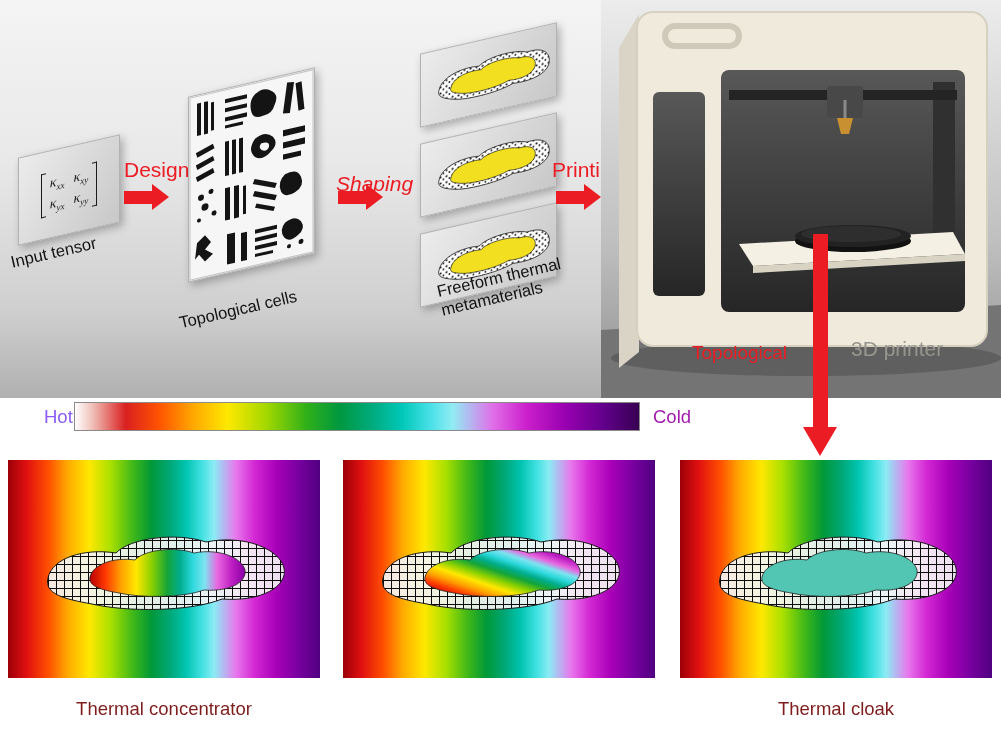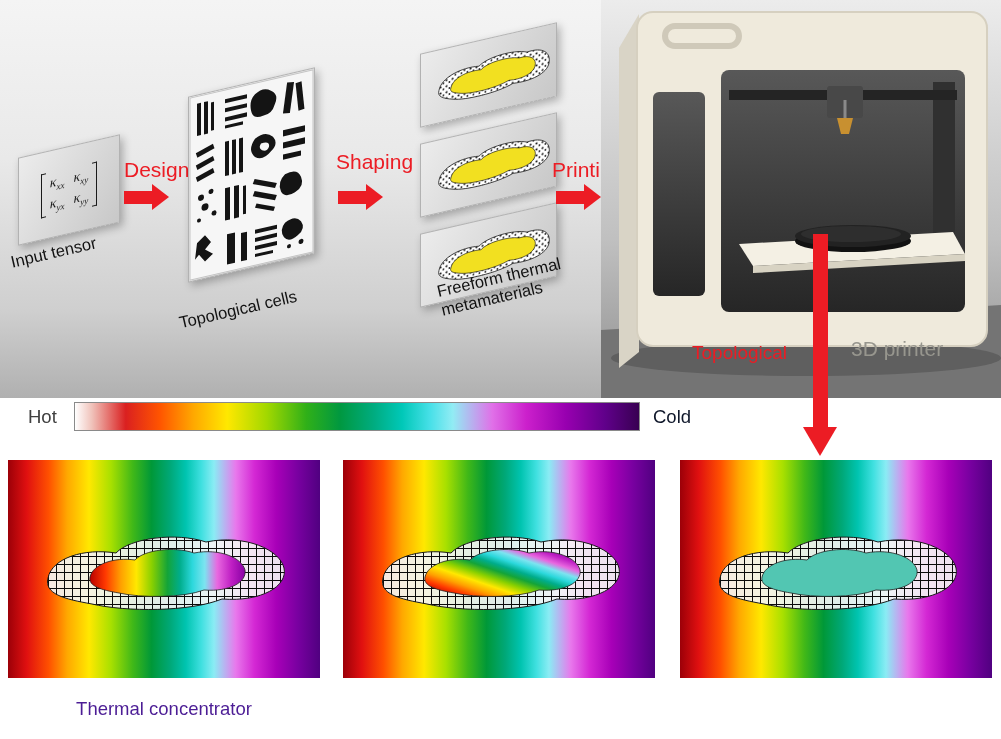--- a/index.html
+++ b/index.html
@@ -32,21 +32,21 @@
 
   
   .step-label { position:absolute; color:#ec1c24; font-size:21px; }
   .arrow-right { position:absolute; display:flex; align-items:center; }
   .arrow-right .shaft { width:28px; height:13px; background:#ec1c24; }
   .arrow-right .head { width:0; height:0; border-top:13px solid transparent;
     border-bottom:13px solid transparent; border-left:17px solid #ec1c24; }
 
   #design-label   { left:124px; top:158px; }
   #design-arrow   { left:124px; top:184px; }
-  #shaping-label  { left:336px; top:150px; }
+  #shaping-label  { left:336px; top:172px;font-style:italic; }
   #shaping-arrow  { left:338px; top:184px; }
   #printing-label { left:552px; top:158px; }
   #printing-arrow { left:556px; top:184px; }
 
   
   #topo-plate { left:188px; top:82px; width:127px; height:186px; transform:skewY(-13deg);
     background:linear-gradient(125deg,#f6f6f6,#d6d6d6); }
   #topo-plate svg { width:100%; height:100%; display:block; }
 
   
@@ -61,43 +61,43 @@
 
   
   #application-label { left:692px; top:342px; font-size:19px; z-index:6; }
   #application-arrow-shaft { position:absolute; left:813px; top:234px; width:15px; height:194px;
     background:#ec1c24; z-index:6; }
   #application-arrow-head { position:absolute; left:803px; top:427px; width:0; height:0;
     border-left:17px solid transparent; border-right:17px solid transparent;
     border-top:29px solid #ec1c24; z-index:6; }
 
   
-  #hot-label { position:absolute; left:28px; top:406px; font-size:18.5px; color:#404040; }
-  #cold-label { position:absolute; left:653px; top:406px; font-size:18.5px; color:#0f172a; }
+  #hot-label { position:absolute; left:44px; top:406px; font-size:18.5px; color:#8b5cf6; }
+  #cold-label { position:absolute; left:653px; top:406px; font-size:18.5px; color:#a21caf; }
   #colorbar { position:absolute; left:74px; top:402px; width:566px; height:29px;
     border:1px solid #8a8a8a;
     background:linear-gradient(to right,
       #ffffff 0%, #f0c2ba 3%, #da2020 9%, #ff5400 15%, #ffa800 21%, #ffe800 27%,
       #a2d800 34%, #30b018 41%, #009840 47%, #00ac80 53%, #00c8b8 58%, #48e0e8 63%,
       #92ecf4 67%, #e070e8 74%, #cc20cc 80%, #9800b0 87%, #60008a 94%, #380052 100%); }
 
   
   .panel { position:absolute; top:460px; width:312px; height:218px;
     background:linear-gradient(to right,
       #9c0008 0%, #e01010 6%, #ff5000 13%, #ffa800 19%, #ffe800 26%,
       #a8e000 33%, #40b818 40%, #009838 46%, #00a878 52%, #00c4b0 57%,
       #40e0e0 62%, #8aecf4 66%, #e878ec 73%, #d428d4 79%, #a800b8 86%,
       #7800a0 93%, #500080 100%); }
   #panel-concentrator { left:8px; }
   #panel-rotator { left:343px; }
   #panel-cloak { left:680px; }
   .panel svg { width:100%; height:100%; display:block; }
 
   .panel-label { position:absolute; top:698px; width:312px; text-align:center;
-    font-size:18.5px; color:#4c1d95; }
+    font-size:18.5px; color:#7f1d1d; }
   #panel-label-1 { left:8px; } #panel-label-2 { left:343px; } #panel-label-3 { left:680px; }
 </style>
 </head>
 <body>
 
 <svg width="0" height="0" style="position:absolute" aria-hidden="true">
   <defs>
     <pattern id="hatch" width="8" height="8" patternUnits="userSpaceOnUse">
       <rect width="8" height="8" fill="#f5f5f5" fill-opacity="0.92"></rect>
       <path d="M0,0 H8 M0,0 V8" stroke="#0a0a0a" stroke-width="2"></path>
@@ -312,14 +312,15 @@
     </svg>
   </div>
   <div id="panel-cloak" class="panel">
     <svg viewBox="0 0 312 218" preserveAspectRatio="none">
       <path d="M40,118 C44,98 76,88 108,93 C122,78 168,72 198,82 C238,74 272,90 276,108 C280,126 254,142 214,139 C182,152 118,152 84,144 C56,139 36,134 40,118 Z" fill="url(#hatch)" stroke="#1a1a1a" stroke-width="1"></path>
       <path d="M82,117 C85,104 106,97 127,100 C136,90 166,86 186,93 C212,88 234,98 237,110 C239,122 222,132 196,130 C175,138 133,138 111,133 C93,130 80,126 82,117 Z" fill="#52c6b2" stroke="#222" stroke-width="0.8"></path>
     </svg>
   </div>
 
   <div id="panel-label-1" class="panel-label">Thermal concentrator</div>
+  <div id="panel-label-3" class="panel-label">Thermal  cloak</div>
 
 </div>
 
 </body></html>

